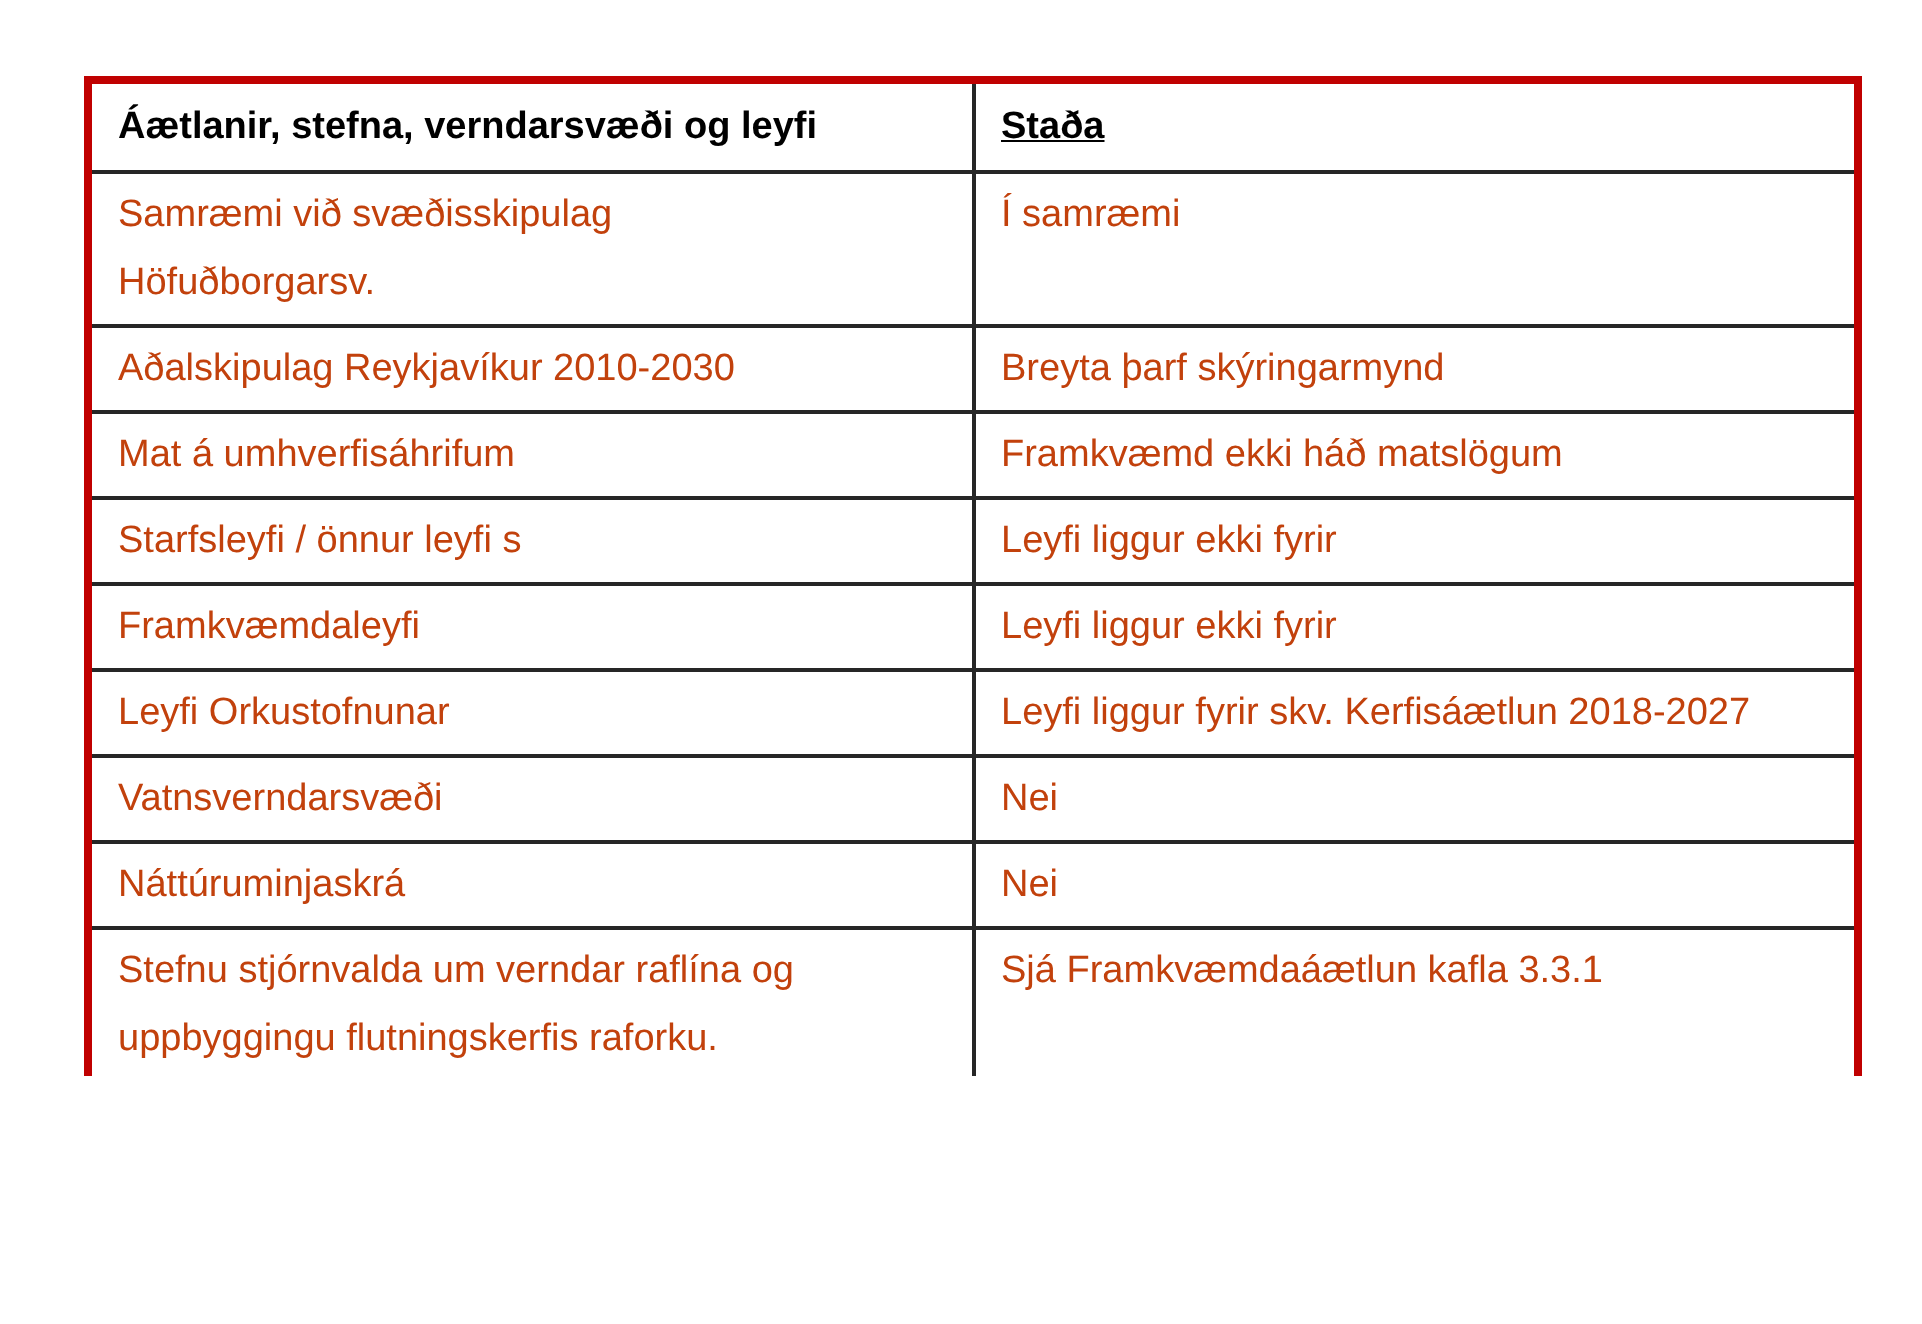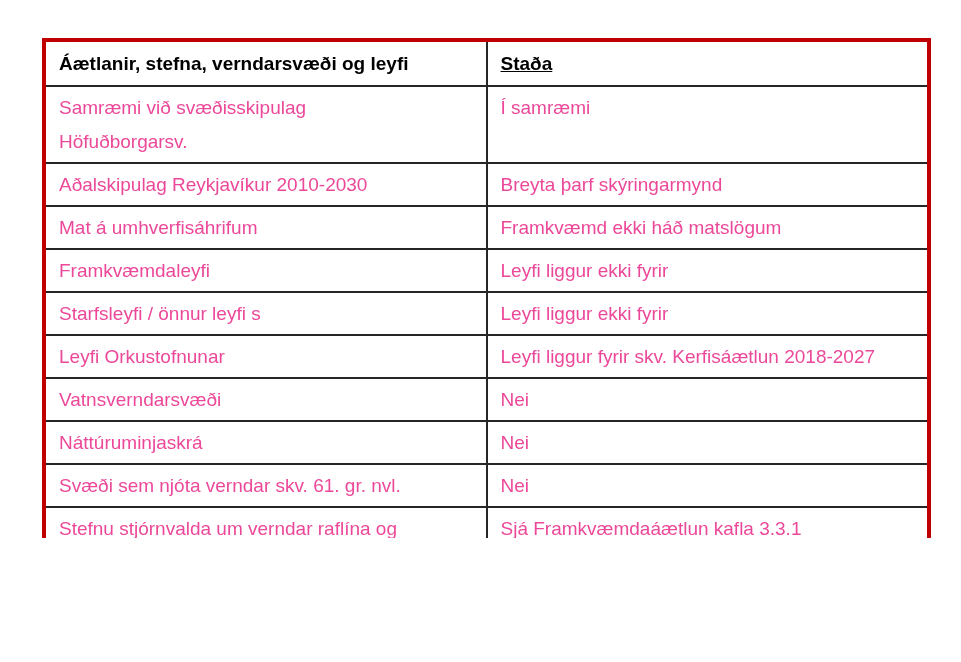--- a/index.html
+++ b/index.html
@@ -25,21 +25,21 @@
     border: 4px solid #c00000;
   }
   table.status-table th,
   table.status-table td {
     border: 2px solid #262626;
     vertical-align: top;
     text-align: left;
     padding: 4px 13px 3px 13px;
     font-size: 19px;
     line-height: 34px;
-    color: #ec4899;
+    color: #c2410c;
     white-space: pre-line;
     overflow: hidden;
   }
   table.status-table th {
     font-weight: bold;
     color: #000000;
     white-space: nowrap;
     padding-top: 5px;
     padding-bottom: 4px;
   }
@@ -79,49 +79,45 @@
     <td>Aðalskipulag Reykjavíkur 2010-2030</td>
     <td>Breyta þarf skýringarmynd</td>
   </tr>
 
   <tr>
     <td>Mat á umhverfisáhrifum</td>
     <td>Framkvæmd ekki háð matslögum</td>
   </tr>
 
   <tr>
-    <td>Framkvæmdaleyfi</td>
+    <td>Starfsleyfi / önnur leyfi s</td>
     <td>Leyfi liggur ekki fyrir</td>
   </tr>
 
   <tr>
-    <td>Starfsleyfi / önnur leyfi s</td>
+    <td>Framkvæmdaleyfi</td>
     <td>Leyfi liggur ekki fyrir</td>
   </tr>
 
   <tr>
     <td>Leyfi Orkustofnunar</td>
     <td class="small-status">Leyfi liggur fyrir skv. Kerfisáætlun 2018-2027</td>
   </tr>
 
 
   <tr>
     <td>Vatnsverndarsvæði</td>
     <td>Nei</td>
   </tr>
 
   <tr>
     <td>Náttúruminjaskrá</td>
     <td>Nei</td>
   </tr>
 
-  <tr>
-    <td>Svæði sem njóta verndar skv. 61. gr. nvl.</td>
-    <td>Nei</td>
-  </tr>
 
   <tr>
     <td>Stefnu stjórnvalda um verndar raflína og
 uppbyggingu flutningskerfis raforku.</td>
     <td>Sjá Framkvæmdaáætlun kafla 3.3.1</td>
   </tr>
 </tbody>
   </table>
 </div>
 

